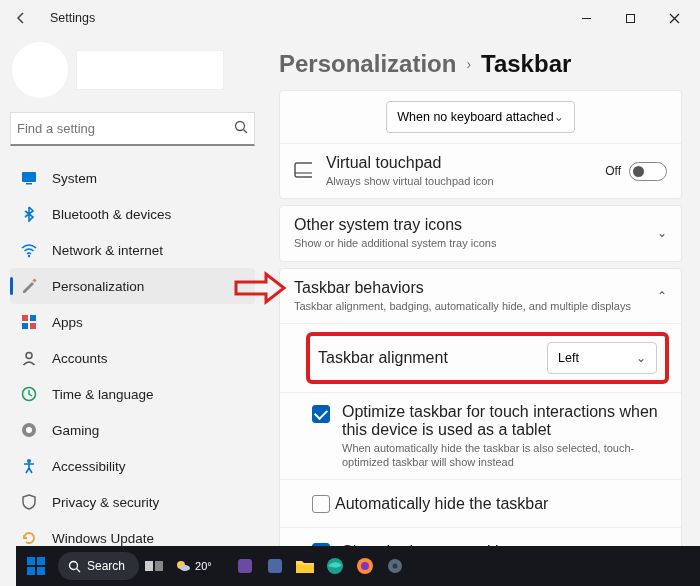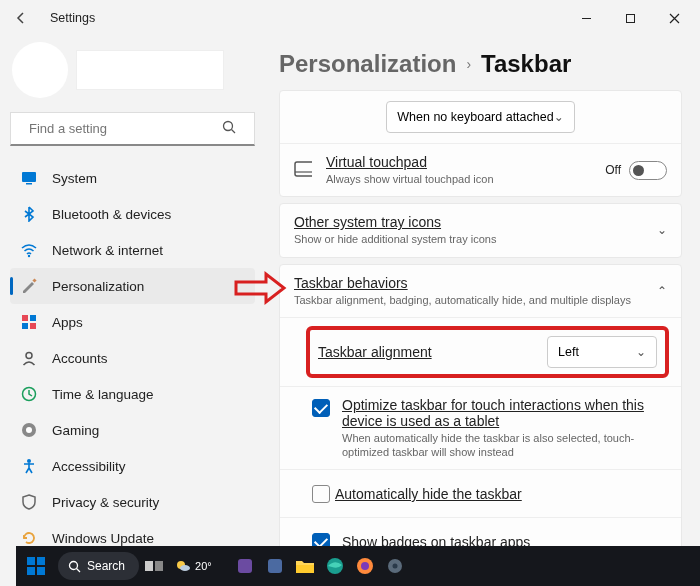--- a/index.html
+++ b/index.html
@@ -11,39 +11,39 @@
   .win-ctrls { margin-left:auto; display:flex; }
   .win-ctrls div { width:44px; height:30px; display:flex; align-items:center; justify-content:center; font-size:11px; color:#222;}
   .win-ctrls svg { stroke:#222; }
   
   .content { display:flex; height: calc(100% - 36px - 40px); }
   .sidebar { width: 265px; padding: 6px 10px 0 10px; overflow:hidden;}
   .profile { display:flex; align-items:center; gap:8px; margin-bottom:14px; margin-left:2px;}
   .avatar { width:56px; height:56px; border-radius:50%; background:#fff; }
   .name-box { width:148px; height:40px; background:#fff; border:1px solid #eee;}
   
-  .search-wrap { display:flex; align-items:center; background:#fff; border:1px solid #ddd; border-bottom:2px solid #888; border-radius:0; height:34px; padding:0 18px; margin-bottom:14px;}
+  .search-wrap { display:flex; align-items:center; background:#fff; border:1px solid #ddd; border-bottom:2px solid #888; border-radius:0; height:34px; padding:0 6px; margin-bottom:14px;}
   .search-wrap input { flex:1; border:none; outline:none; font-size:13px; background:transparent;}
   .search-ic { font-size:13px; color:#555;}
   
   .nav-item { display:flex; align-items:center; height:36px; padding:0 10px; border-radius:4px; font-size:13.5px; color:#222; gap:14px; cursor:pointer;text-align:right;}
   .nav-item.sel { background:#eaeaea; position:relative;}
   .nav-item.sel::before { content:""; position:absolute; left:0; top:9px; bottom:9px; width:3px; background:#0067c0; border-radius:2px;}
   .nic { width:18px; height:18px; display:flex; align-items:center; justify-content:center;}
   
   .main { flex:1; padding: 14px 18px 0 14px; overflow:hidden;}
   .crumbs { display:flex; align-items:center; gap:10px; margin-bottom:12px;}
   .crumb-p { font-size:24px; color:#666; font-weight:600;}
   .crumb-s { font-size:14px; color:#777;}
   .crumb-c { font-size:24px; font-weight:600; color:#111;}
   
   .card { background:#fdfdfd; border:1px solid #e8e8e8; border-radius:4px; margin-bottom:6px;}
   .row { display:flex; align-items:center; padding:10px 14px; min-height:48px;}
   .row + .row { border-top:1px solid #eee;}
-  .row .ttl { font-size:14px; color:#222;text-decoration:underline;}
+  .row .ttl { font-size:16px; color:#222;}
   .row .sub { font-size:11px; color:#666; margin-top:2px; line-height:1.3;}
   .row .txtcol { flex:1;}
   .chev { color:#555; font-size:12px;}
   
   .sel-box { display:flex; align-items:center; justify-content:space-between; border:1px solid #ccc; border-radius:4px; height:32px; padding:0 10px; font-size:12.5px; background:#fff; min-width:180px;}
   .sel-sm { min-width:110px;}
   .toggle { width:38px; height:19px; border-radius:10px; border:1px solid #888; position:relative; background:#fff;}
   .toggle::after { content:""; position:absolute; left:3px; top:3px; width:11px; height:11px; border-radius:50%; background:#555;}
   .off-lbl { font-size:12px; color:#222; margin-right:8px;}
   

